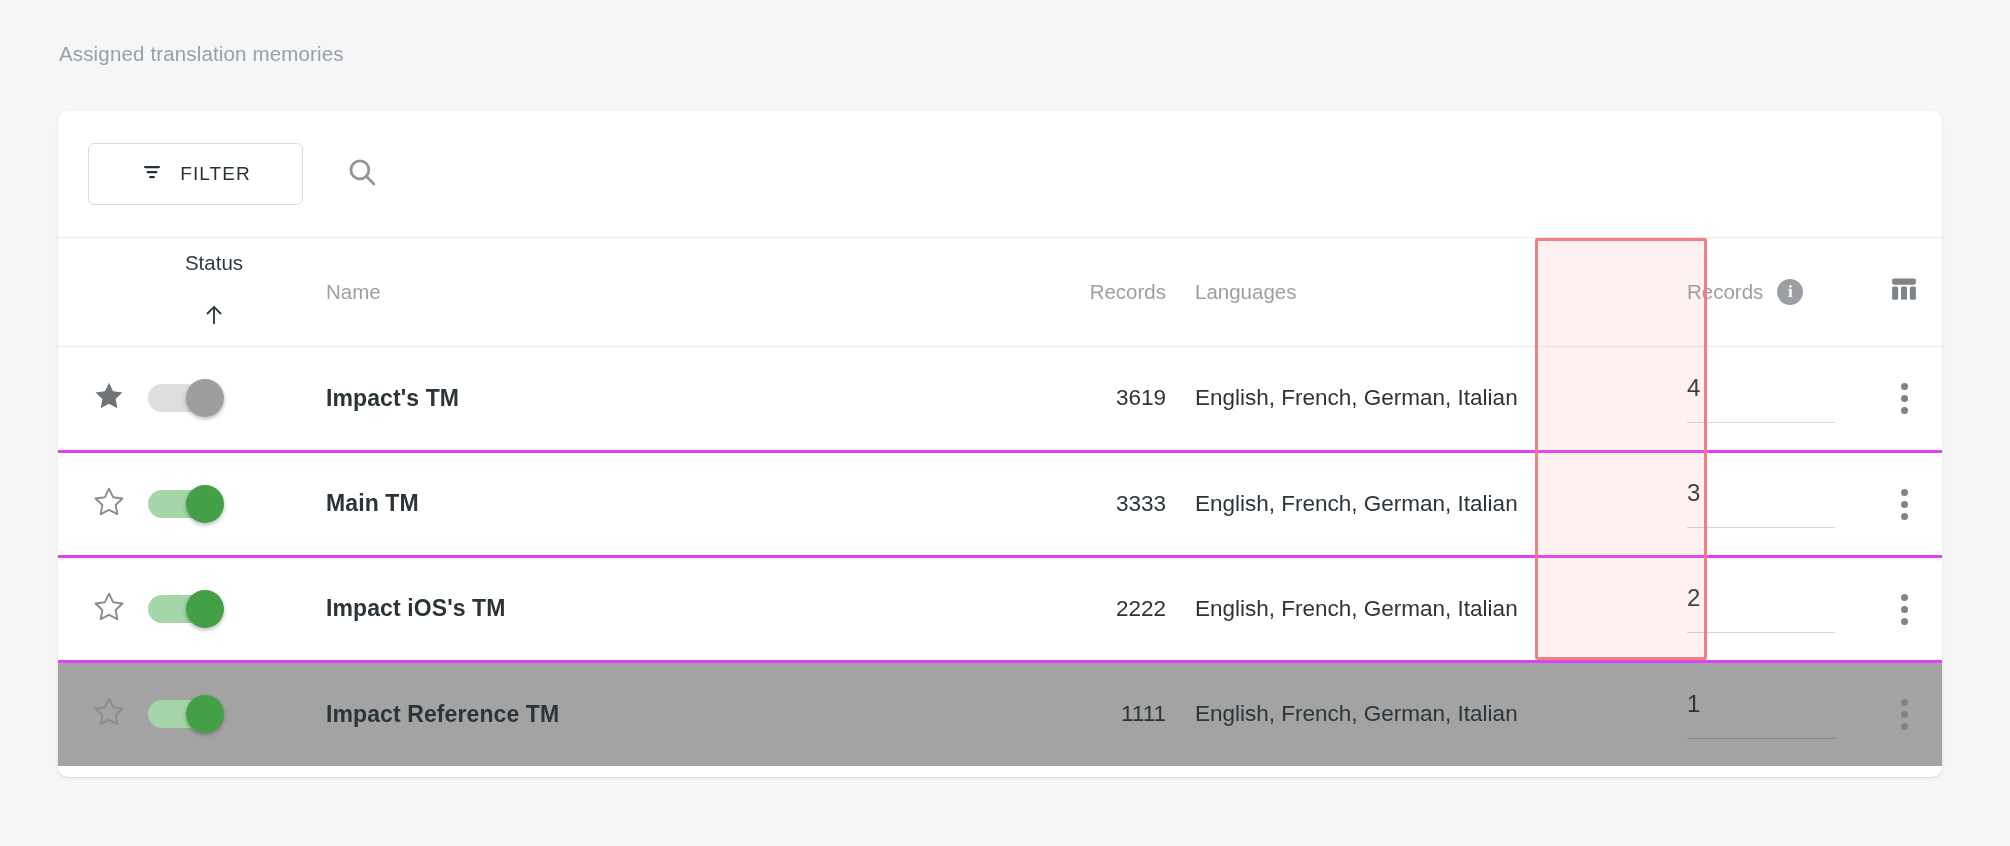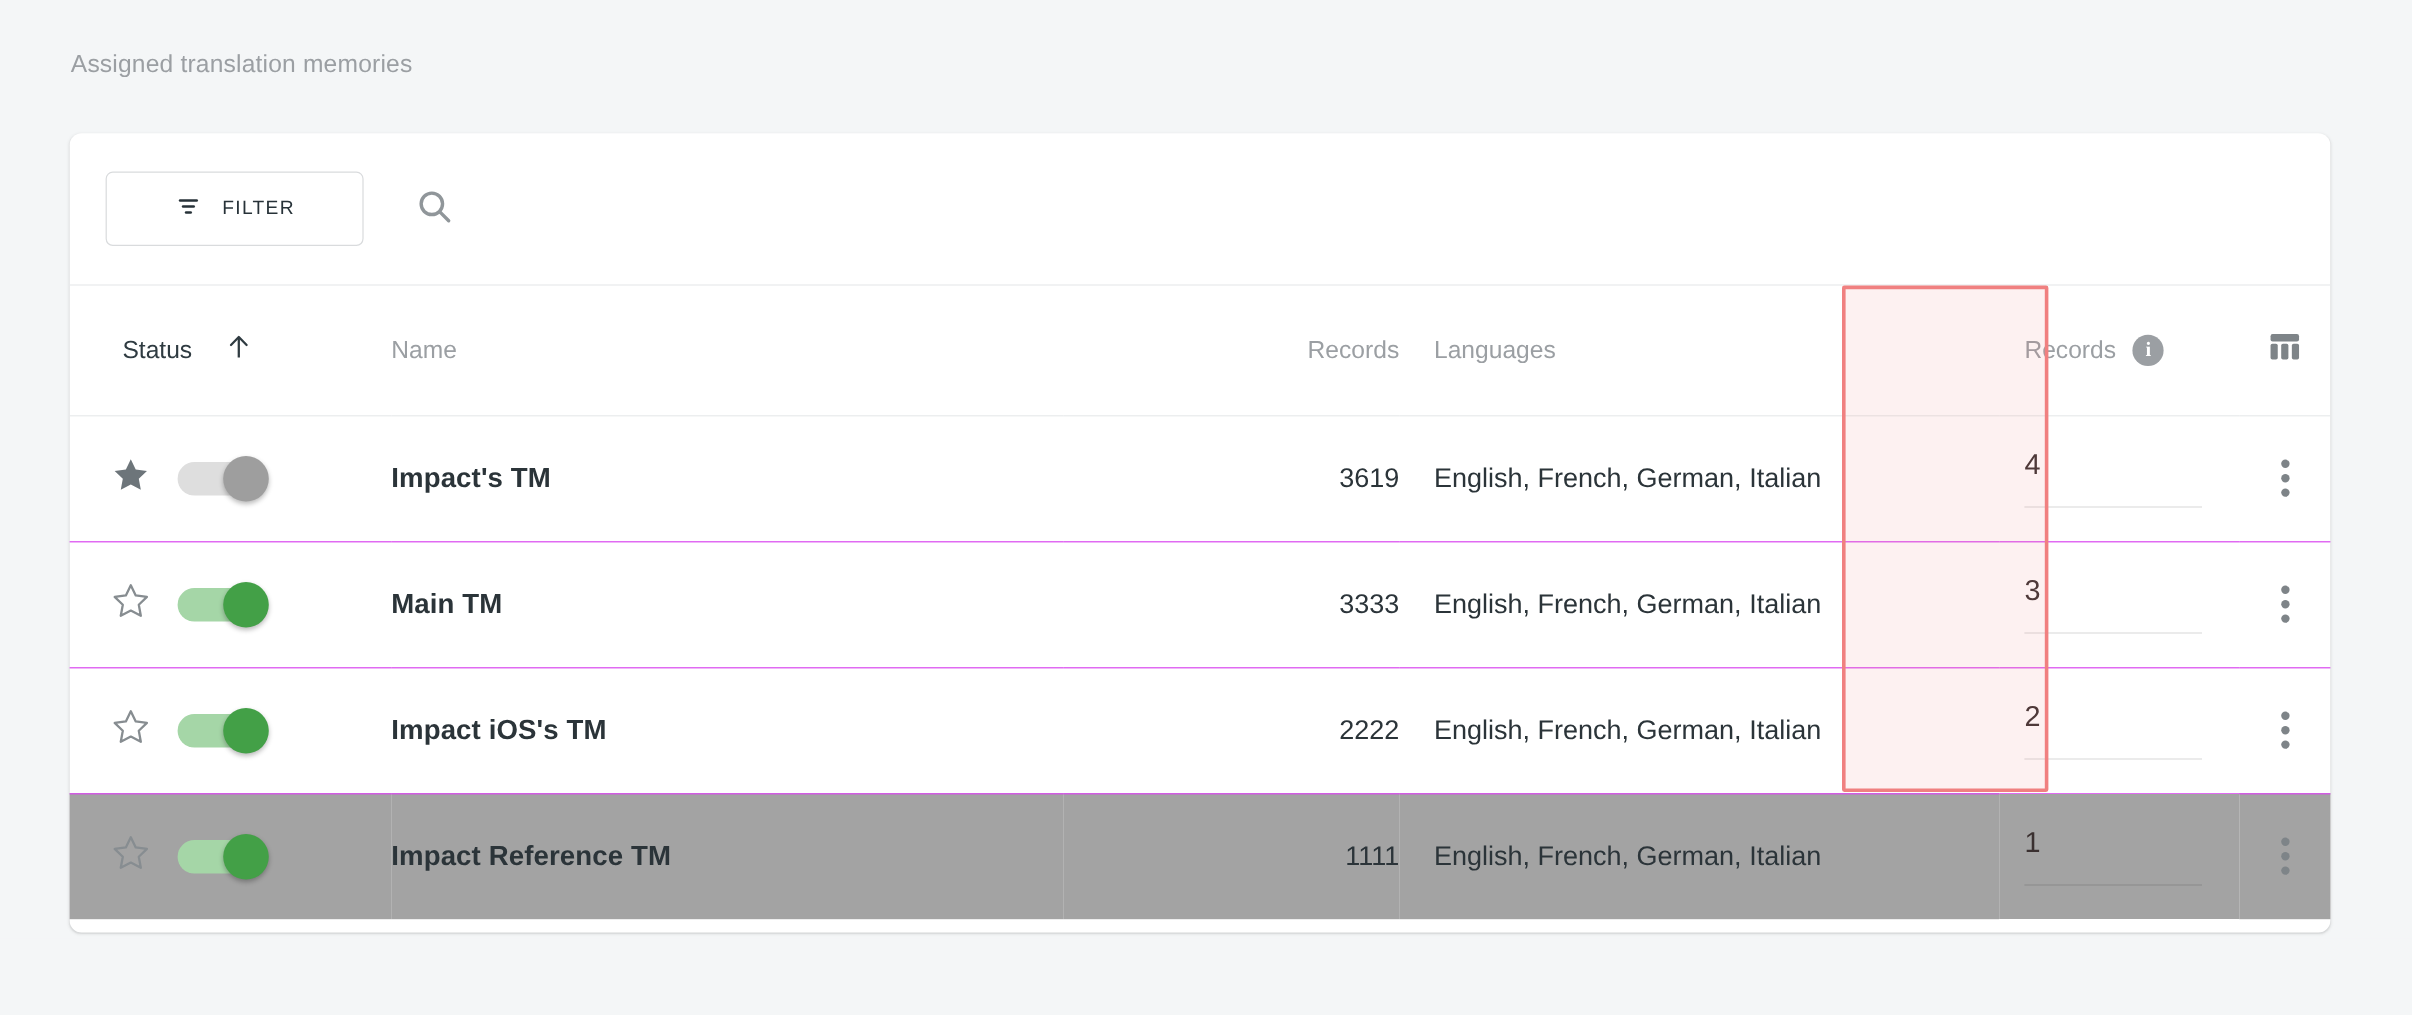--- a/index.html
+++ b/index.html
@@ -60,21 +60,21 @@
     display: flex;
     align-items: center;
     justify-content: center;
     gap: 16px;
     width: 215px;
     height: 62px;
     border: 1px solid #d9dbdd;
     border-radius: 6px;
     background: #fff;
     cursor: pointer;
-    font-size: 16px;
+    font-size: 19px;
     letter-spacing: 1.1px;
     font-weight: 500;
     color: #273238;
     padding: 0 10px;
   }
 
   .filter-icon { display: block; }
 
   .search-wrap {
     display: flex;
@@ -117,21 +117,21 @@
   .th-inner { display: flex; align-items: center; }
 
   
   .col-status   { width: 268px; }
   .col-name     { width: 560px; }
   .col-records  { width: 280px; }
   .col-langs    { width: 500px; }
   .col-priority { width: 200px; }
   .col-actions  { width: 76px; }
 
-  .th-status .th-inner { padding-left: 44px; gap: 28px; color: #2f3b41; }
+  .th-status .th-inner { padding-left: 44px; gap: 28px; color: #2f3b41; flex-direction: column; }
   .th-status .label { color: #2f3b41; }
   .th-name .th-inner   { padding-left: 0px; }
   .th-records .th-inner{ justify-content: flex-end; padding-right: 0px; }
   .th-langs .th-inner  { padding-left: 29px; }
   .th-priority .th-inner { padding-left: 21px; gap: 14px; }
   .th-actions .th-inner{ justify-content: center; }
 
   .sort-arrow { display: block; }
 
   .info-icon {
@@ -144,21 +144,21 @@
     font-family: "Liberation Serif", serif;
     display: flex; align-items: center; justify-content: center;
     cursor: pointer;
     flex: none;
     line-height: 1;
   }
 
   .cols-icon { cursor: pointer; display: block; }
 
   tbody tr { height: 105px; }
-  tbody tr td { border-bottom: 1px solid #d946ef; padding: 0; vertical-align: middle; }
+  tbody tr td { border-bottom: 3px solid #d946ef; padding: 0; vertical-align: middle; }
   tbody tr:last-child td { border-bottom: none; }
   tbody tr.row-hover td { background: #a3a3a3; }
 
   .cell-status { }
   .status-inner {
     display: flex; align-items: center;
     padding-left: 34px;
     gap: 22px;
   }
 

